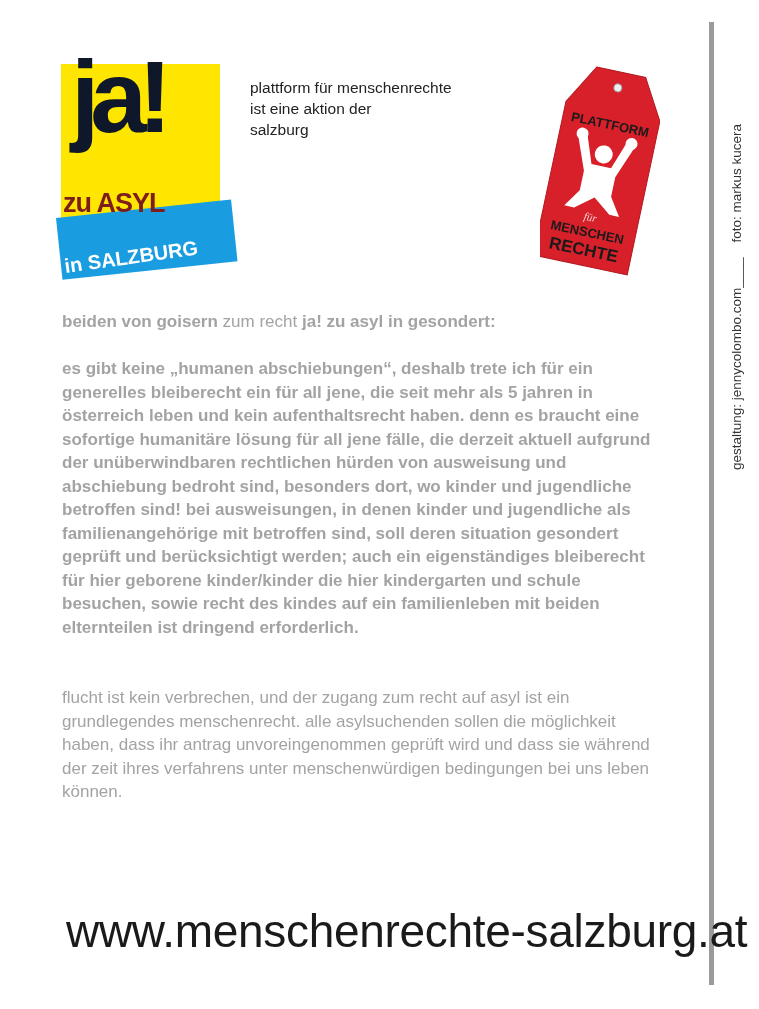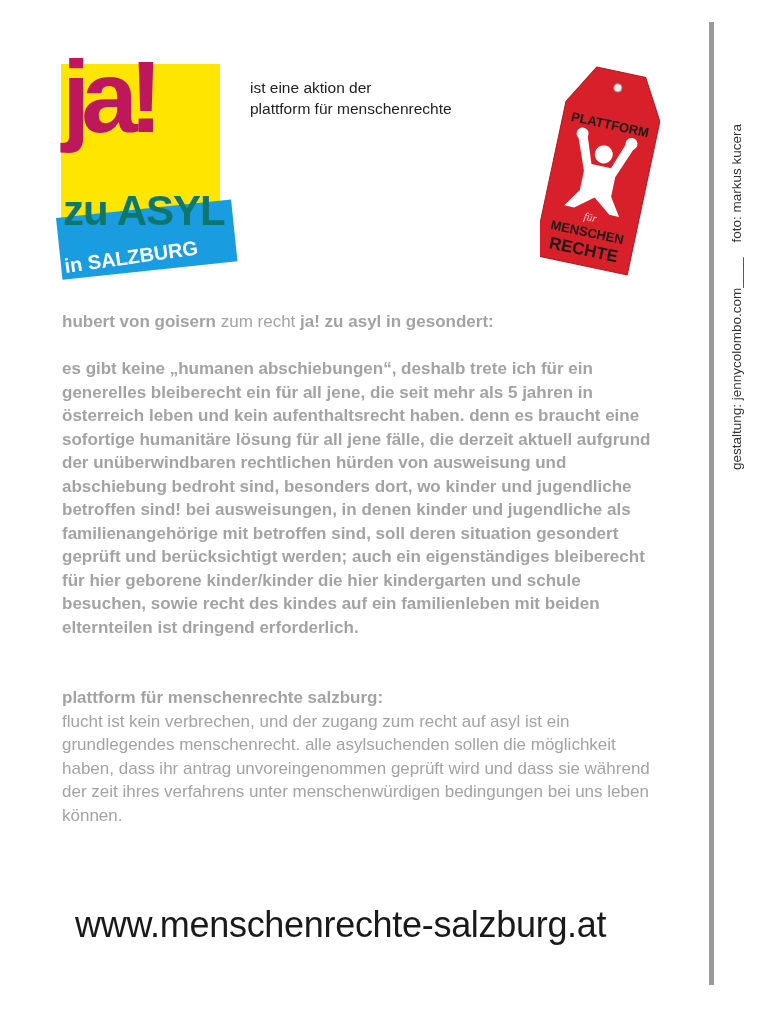--- a/index.html
+++ b/index.html
@@ -4,59 +4,60 @@
 <style>
   html, body { margin: 0; padding: 0; background: #ffffff; }
   body { width: 759px; height: 1009px; position: relative; overflow: hidden;
          font-family: "Liberation Sans", sans-serif; }
 
   
   .logo-ja { position: absolute; left: 52px; top: 60px; width: 190px; height: 225px; }
   .logo-ja .yellow { position: absolute; left: 9px; top: 4px; width: 159px; height: 178px; background: #ffe600; }
   .logo-ja .blue { position: absolute; left: 4px; top: 158px; width: 176px; height: 62px; background: #1a9de0;
                    transform: rotate(-6deg); transform-origin: left top; }
-  .logo-ja .ja { position: absolute; left: 10px; top: -14px; font-size: 102px; font-weight: bold;
-                 color: #be185d; letter-spacing: -9px; line-height: 1; }
-  .logo-ja .zuasyl { position: absolute; left: 11px; top: 130px; font-size: 42px; font-weight: bold;
-                     color: #0f766e; letter-spacing: -1px; line-height: 1; }
+  .logo-ja .ja { position: absolute; left: 19px; top: -14px; font-size: 102px; font-weight: bold;
+                 color: #0f172a; letter-spacing: -9px; line-height: 1; }
+  .logo-ja .zuasyl { position: absolute; left: 11px; top: 130px; font-size: 27px; font-weight: bold;
+                     color: #7f1d1d; letter-spacing: -1px; line-height: 1; }
   .logo-ja .insalz { position: absolute; left: 14px; top: 196px; font-size: 20px; font-weight: bold;
                      color: #ffffff; transform: rotate(-8deg); transform-origin: left bottom; line-height: 1; }
 
   .intro { position: absolute; left: 250px; top: 77px; font-size: 15.5px; line-height: 21px; color: #222; }
 
   
   .tag { position: absolute; left: 540px; top: 62px; width: 120px; height: 215px; }
   .tag svg { width: 100%; height: 100%; }
 
   .side-bar { position: absolute; left: 709px; top: 22px; width: 5px; height: 963px; background: #9a9a9a; }
   .credits { position: absolute; left: 729px; top: 470px; width: 470px; transform: rotate(-90deg);
              transform-origin: left top; font-size: 13.5px; color: #333; white-space: nowrap; }
 
   .content { position: absolute; left: 62px; top: 310px; width: 600px; color: #a3a3a3; font-size: 17px; line-height: 23.5px; }
   .content p { margin: 0; }
   .content b { font-weight: bold; }
   .p-head { margin-bottom: 23.5px !important; }
   .p-body1 { margin-bottom: 47px !important; font-weight: bold; }
 
-  .url { position: absolute; left: 75px; top: 904px; font-size: 36px; color: #1a1a1a; letter-spacing: -0.3px; text-align: right; }
+  .url { position: absolute; left: 66px; top: 904px; font-size: 46px; color: #1a1a1a; letter-spacing: -0.3px; text-align: right; }
 </style>
 </head>
 <body>
 
 <div class="logo-ja">
   <div class="yellow"></div>
   <div class="blue"></div>
   <div class="ja">ja!</div>
   <div class="zuasyl">zu ASYL</div>
   <div class="insalz">in SALZBURG</div>
 </div>
 
 <div class="intro">
+  <div>plattform für menschenrechte</div>
   <div>ist eine aktion der</div>
-  <div>plattform für menschenrechte</div>
+  <div>salzburg</div>
 </div>
 
 <div class="tag">
   <svg viewBox="0 0 120 215">
     <g transform="rotate(12 60 110)">
       <path d="M35 8 L85 8 L108 48 L108 205 L12 205 L12 48 Z" fill="#d8202a" stroke="#b01820" stroke-width="1"></path>
       <circle cx="60" cy="24" r="4" fill="#eeeeee" stroke="#999" stroke-width="1"></circle>
       <text x="60" y="66" text-anchor="middle" font-family="Liberation Sans, sans-serif" font-weight="bold" font-size="13" fill="#1a1a1a">PLATTFORM</text>
       <circle cx="60" cy="92" r="9" fill="#ffffff"></circle>
       <path d="M30 76 L40 76 L50 104 L70 104 L80 76 L90 76 L76 112 L76 132 L88 150 L78 150 L60 136 L42 150 L32 150 L44 132 L44 112 Z" fill="#ffffff"></path>
@@ -69,20 +70,19 @@
   </svg>
 </div>
 
 <div class="side-bar"></div>
 <div class="credits">
   <span>gestaltung: jennycolombo.com</span><span>____</span>&nbsp;&nbsp;&nbsp;&nbsp;<span>foto: markus kucera</span>
 </div>
 
 <div class="content">
   <p class="p-head">
-    <b>hubert von goisern</b><span> zum recht </span><b>ja! zu asyl in gesondert:</b>
+    <b>beiden von goisern</b><span> zum recht </span><b>ja! zu asyl in gesondert:</b>
   </p>
   <p class="p-body1">es gibt keine „humanen abschiebungen“, deshalb trete ich für ein generelles bleiberecht ein für all jene, die seit mehr als 5 jahren in österreich leben und kein aufenthaltsrecht haben. denn es braucht eine sofortige humanitäre lösung für all jene fälle, die derzeit aktuell aufgrund der unüberwindbaren rechtlichen hürden von ausweisung und abschiebung bedroht sind, besonders dort, wo kinder und jugendliche betroffen sind! bei ausweisungen, in denen kinder und jugendliche als familienangehörige mit betroffen sind, soll deren situation gesondert geprüft und berücksichtigt werden; auch ein eigenständiges bleiberecht für hier geborene kinder/kinder die hier kindergarten und schule besuchen, sowie recht des kindes auf ein familienleben mit beiden elternteilen ist dringend erforderlich.</p>
-  <p><b>plattform für menschenrechte salzburg:</b></p>
   <p>flucht ist kein verbrechen, und der zugang zum recht auf asyl ist ein grundlegendes menschenrecht. alle asylsuchenden sollen die möglichkeit haben, dass ihr antrag unvoreingenommen geprüft wird und dass sie während der zeit ihres verfahrens unter menschenwürdigen bedingungen bei uns leben können.</p>
 </div>
 
 <div class="url">www.menschenrechte-salzburg.at</div>
 
 </body></html>

